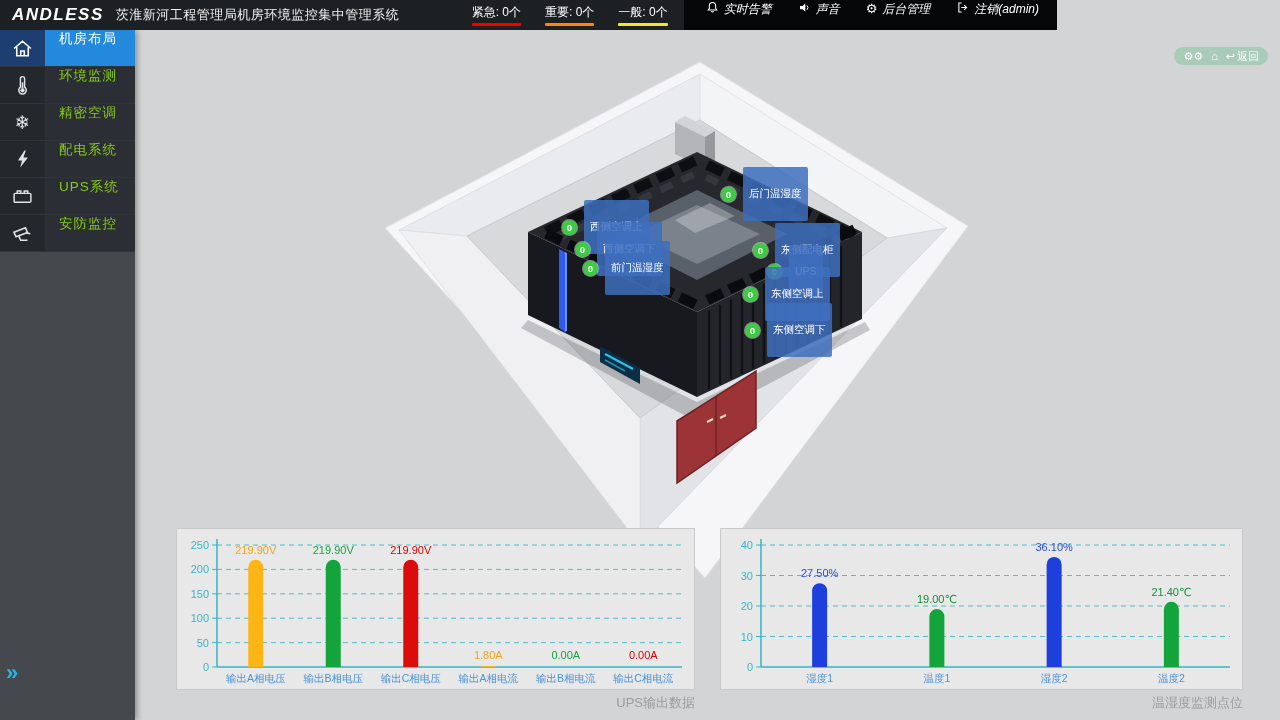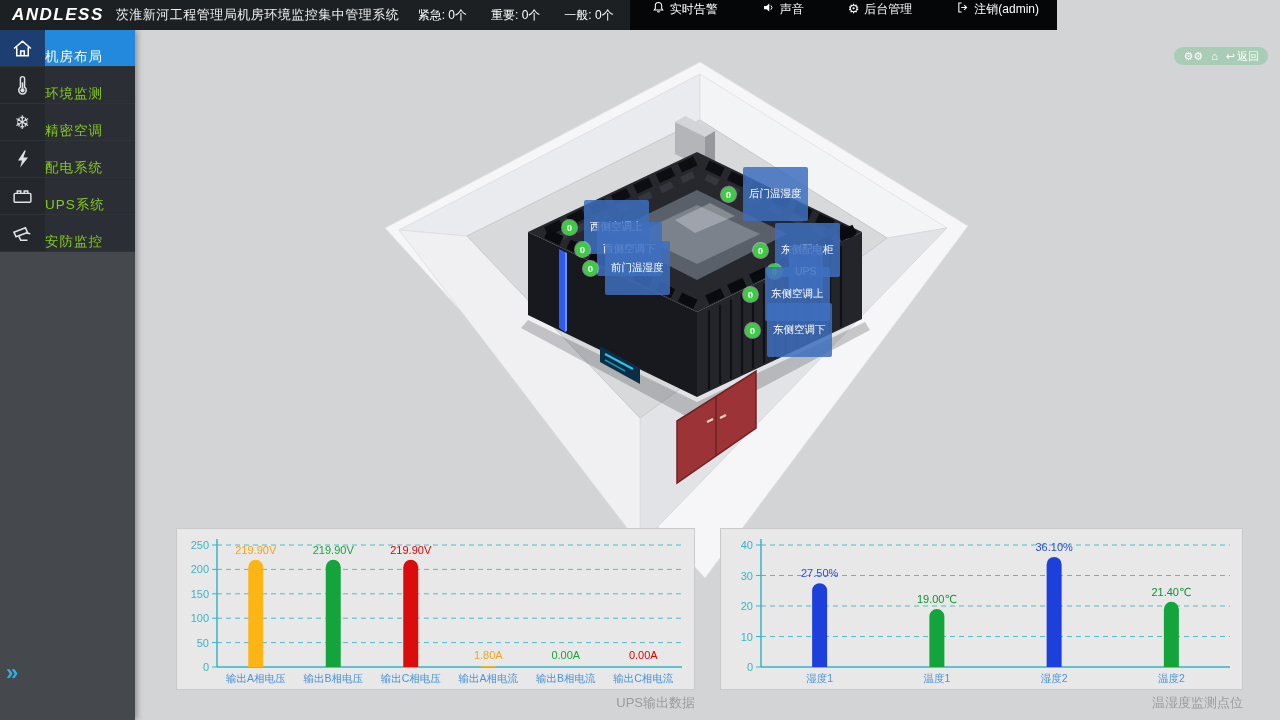--- a/index.html
+++ b/index.html
@@ -8,36 +8,36 @@
   .app { position:relative; width:1280px; height:720px; }
 
   
   header { position:absolute; left:0; top:0; width:1057px; height:30px;
     background:#1d2023; display:flex; align-items:center; z-index:10; }
   .logo { font-style:italic; font-weight:900; font-size:17px; color:#fff;
     letter-spacing:1.5px; padding:0 12px 0 12px; }
   .htitle { font-size:13px; color:#efefef; letter-spacing:0.5px; }
   .hspacer { flex:1; }
   .alerts { display:flex; align-items:center; gap:24px; padding:0 16px; height:100%; }
-  .badge { display:flex; flex-direction:row; justify-content:center; cursor:pointer; }
+  .badge { display:flex; flex-direction:column; justify-content:center; cursor:pointer; }
   .badge .btxt { color:#fff; font-size:12px; white-space:nowrap; }
   .badge .bbar { height:3px; margin-top:2px; border-radius:1px; }
   .actions { background:#050607; height:100%; display:flex; align-items:center;
-    gap:44px; padding:0 18px 12px 22px; }
+    gap:26px; padding:0 18px 12px 22px;font-style:italic; }
   .action { display:flex; align-items:center; gap:5px; color:#fff; font-size:12px;
     cursor:pointer; white-space:nowrap; }
   .action .ig { font-size:13px; line-height:1; color:#fff; }
 
   
   aside { position:absolute; left:0; top:30px; width:135px; height:690px;
     background:#45484d; z-index:9; box-shadow:2px 0 6px rgba(0,0,0,0.35); }
   .mitem { display:flex; height:37px; cursor:pointer; border-bottom:1px solid rgba(0,0,0,0.28); }
   .icell { width:45px; background:#24272c; display:flex; align-items:center; justify-content:center;
     color:#dfe3e8; }
-  .lcell { flex:1; background:#2b2e34; display:flex; align-items:flex-end; padding-left:0; }
+  .lcell { flex:1; background:#2b2e34; display:flex; align-items:flex-start; padding-left:14px; }
   .lcell span { color:#84cc16; font-size:13.5px; letter-spacing:1px; }
   .mitem.active .icell { background:#1c3e71; color:#fff; }
   .mitem.active .lcell { background:#2289dc; }
   .mitem.active .lcell span { color:#fff; }
   .snow { font-size:19px; line-height:1; }
   .expand { position:absolute; left:6px; bottom:36px; color:#2bb3e8; font-size:22px;
     font-weight:bold; cursor:pointer; line-height:1; }
 
   
   main { position:absolute; left:135px; top:30px; width:1145px; height:690px; background:#d3d4d5; }

